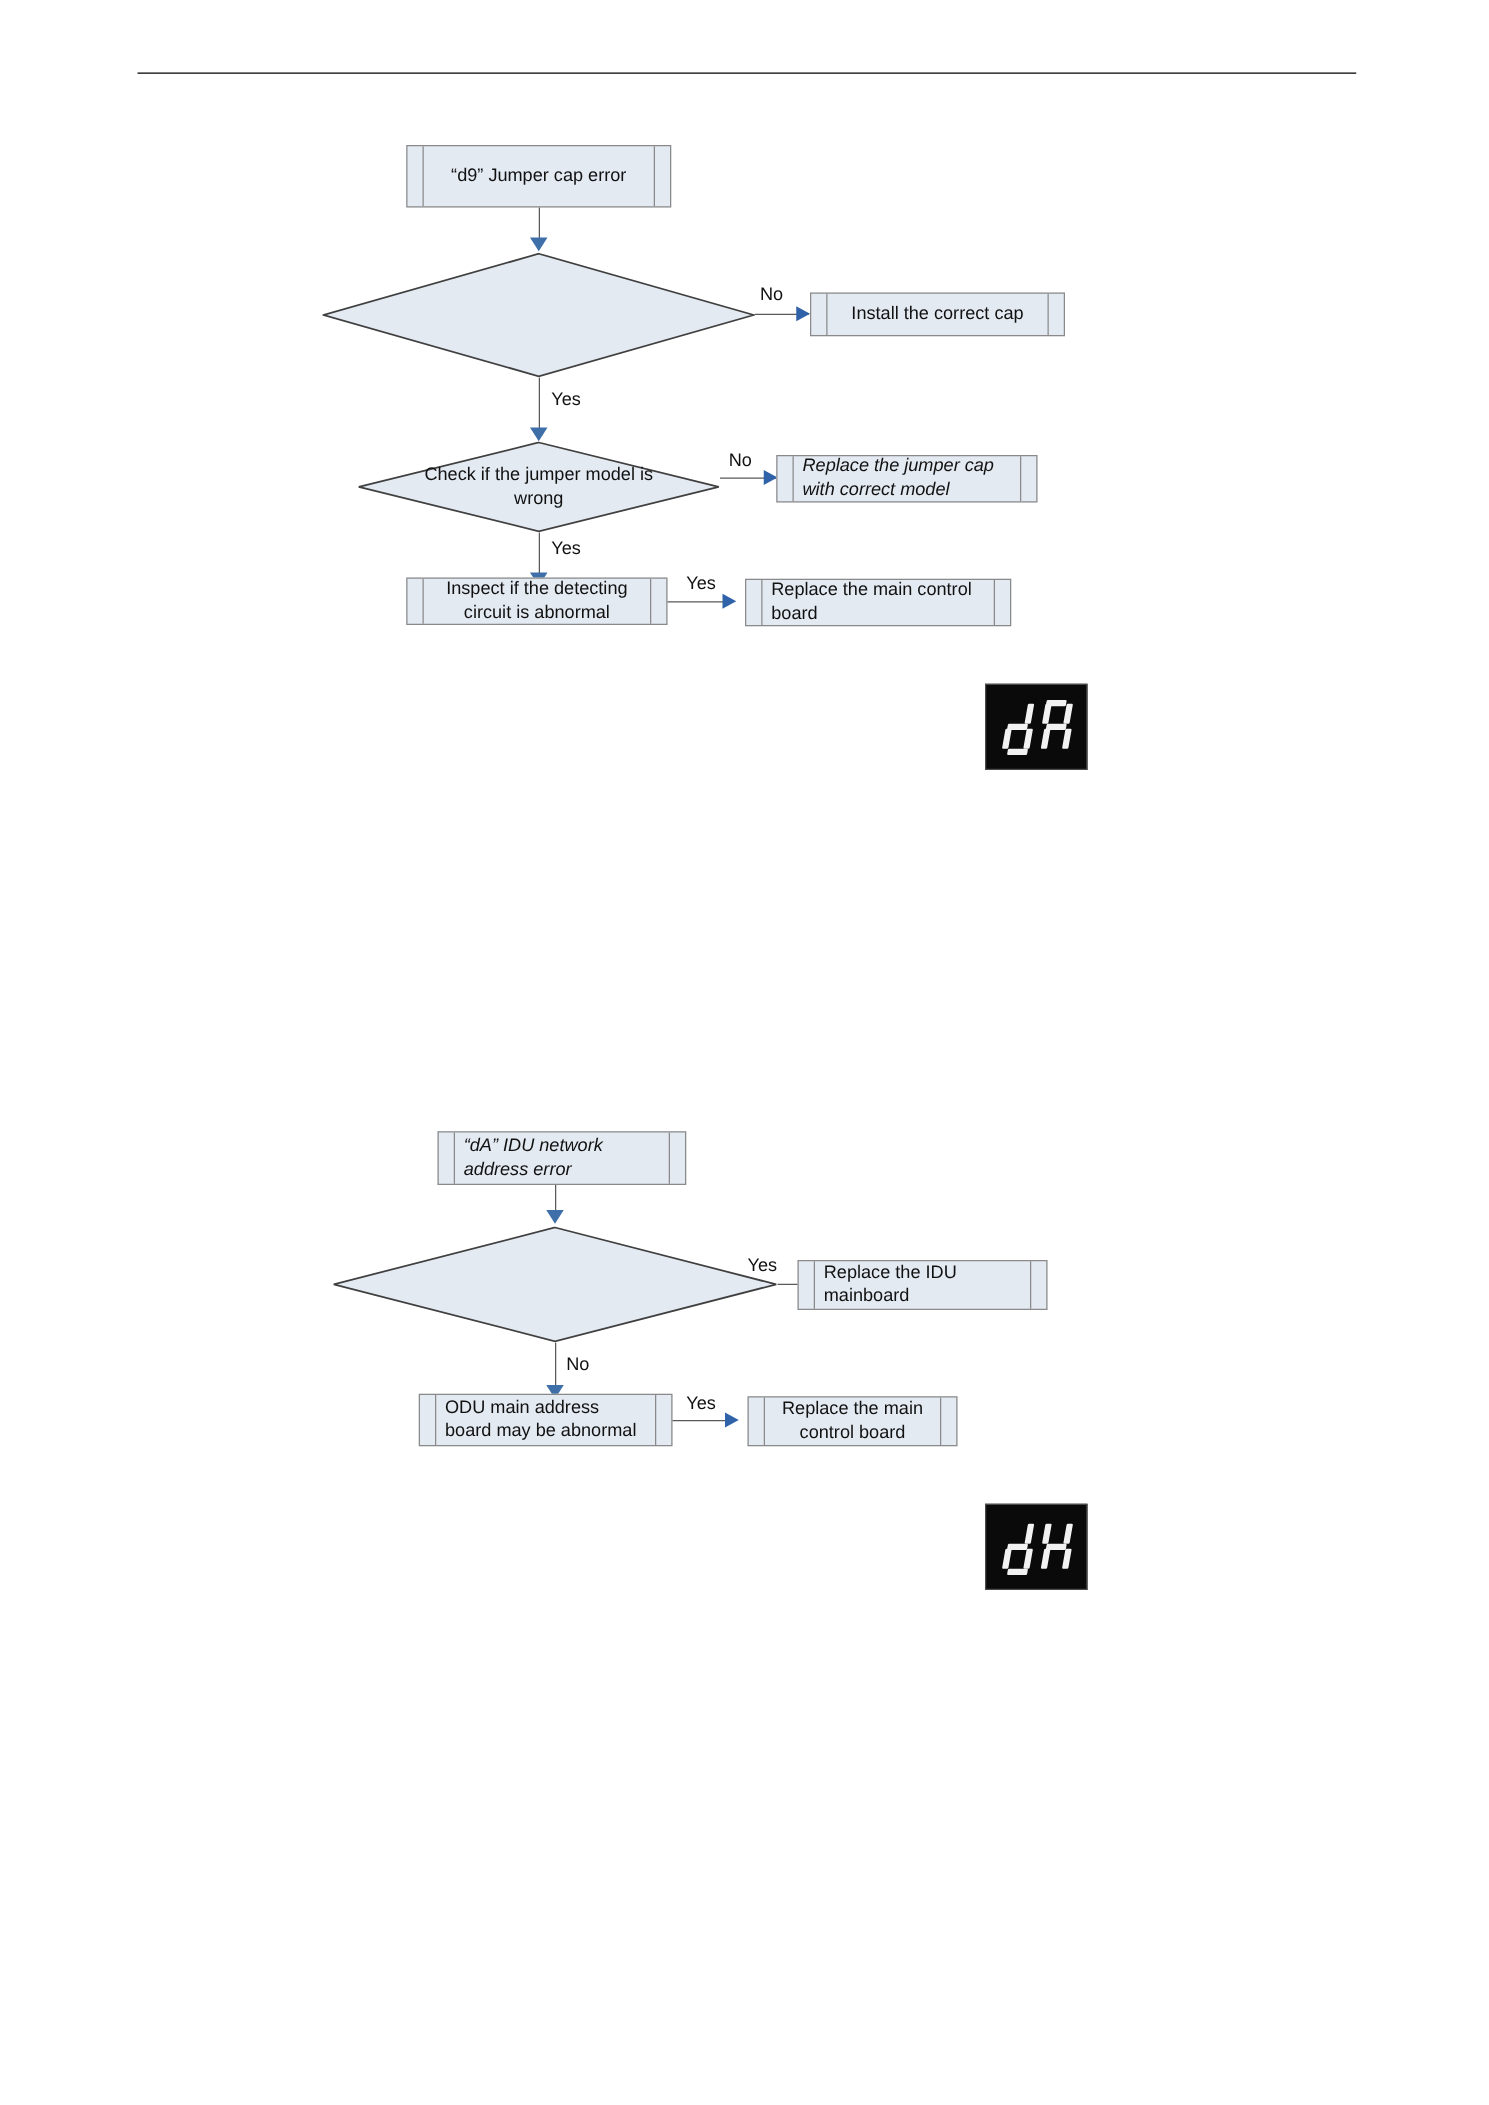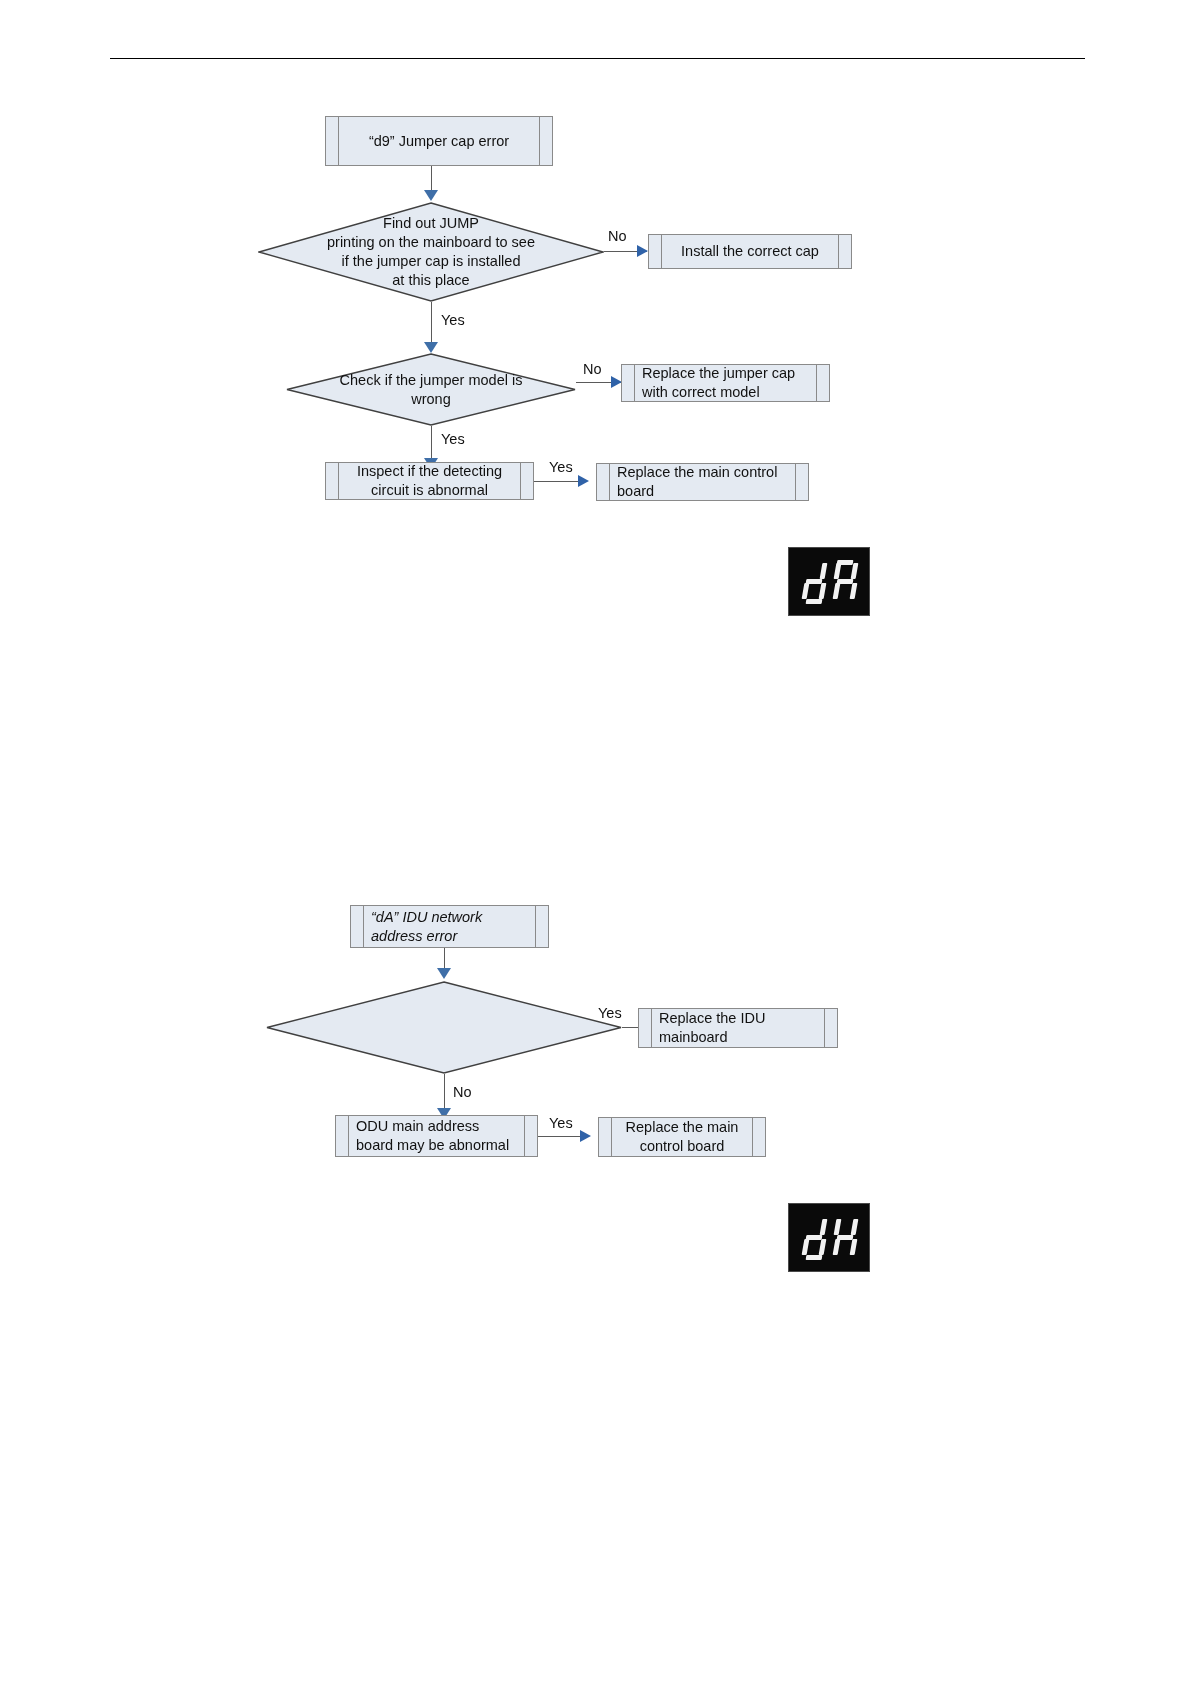--- a/index.html
+++ b/index.html
@@ -162,35 +162,31 @@
   .digit i.c { right: 2px; top: 23px; }
   .digit i.e { left: 2px; top: 23px; }
   .digit i.f { left: 3px; top: 3px; }
   .digit i.off { background: transparent; }
 </style>
 </head>
 <body>
 
 <div class="page-rule"></div>
 
-<div class="proc center" style="left:325px; top:116px; width:228px; height:50px;">
+<div class="proc center" style="left:325px; top:116px; width:212px; height:50px;">
   <span class="txt">“d9” Jumper cap error</span>
 </div>
 
 <div class="vline" style="left:431px; top:166px; height:28px;"></div>
 <div class="arrow-down" style="left:424px; top:190px;"></div>
 
 <div class="decision" style="left:258px; top:202px; width:346px; height:100px;">
   <svg viewBox="0 0 346 100" preserveAspectRatio="none">
     <polygon points="173,1 345,50 173,99 1,50" fill="#e4eaf2" stroke="#404040" stroke-width="1.4"></polygon>
   </svg>
-  <div class="dtxt">Find out JUMP
-printing on the mainboard to see
-if the jumper cap is installed
-at this place</div>
 </div>
 
 <div class="hline" style="left:604px; top:251px; width:43px;"></div>
 <div class="arrow-right" style="left:637px; top:245px;"></div>
 <div class="edge-label" style="left:608px; top:228px;">No</div>
 
 <div class="proc center" style="left:648px; top:234px; width:204px; height:35px;">
   <span class="txt">Install the correct cap</span>
 </div>
 
@@ -203,21 +199,21 @@
     <polygon points="145,1 289,36.5 145,72 1,36.5" fill="#e4eaf2" stroke="#404040" stroke-width="1.4"></polygon>
   </svg>
   <div class="dtxt">Check if the jumper model is
 wrong</div>
 </div>
 
 <div class="hline" style="left:576px; top:382px; width:45px;"></div>
 <div class="arrow-right" style="left:611px; top:376px;"></div>
 <div class="edge-label" style="left:583px; top:361px;">No</div>
 
-<div class="proc left" style="left:621px; top:364px; width:209px; height:38px;">
+<div class="proc left" style="left:621px; top:364px; width:209px; height:38px;font-style:italic;">
   <span class="txt">Replace the jumper cap
 with correct model</span>
 </div>
 
 <div class="vline" style="left:431px; top:426px; height:38px;"></div>
 <div class="arrow-down" style="left:424px; top:458px;"></div>
 <div class="edge-label" style="left:441px; top:431px;">Yes</div>
 
 <div class="proc center" style="left:325px; top:462px; width:209px; height:38px;">
   <span class="txt">Inspect if the detecting

